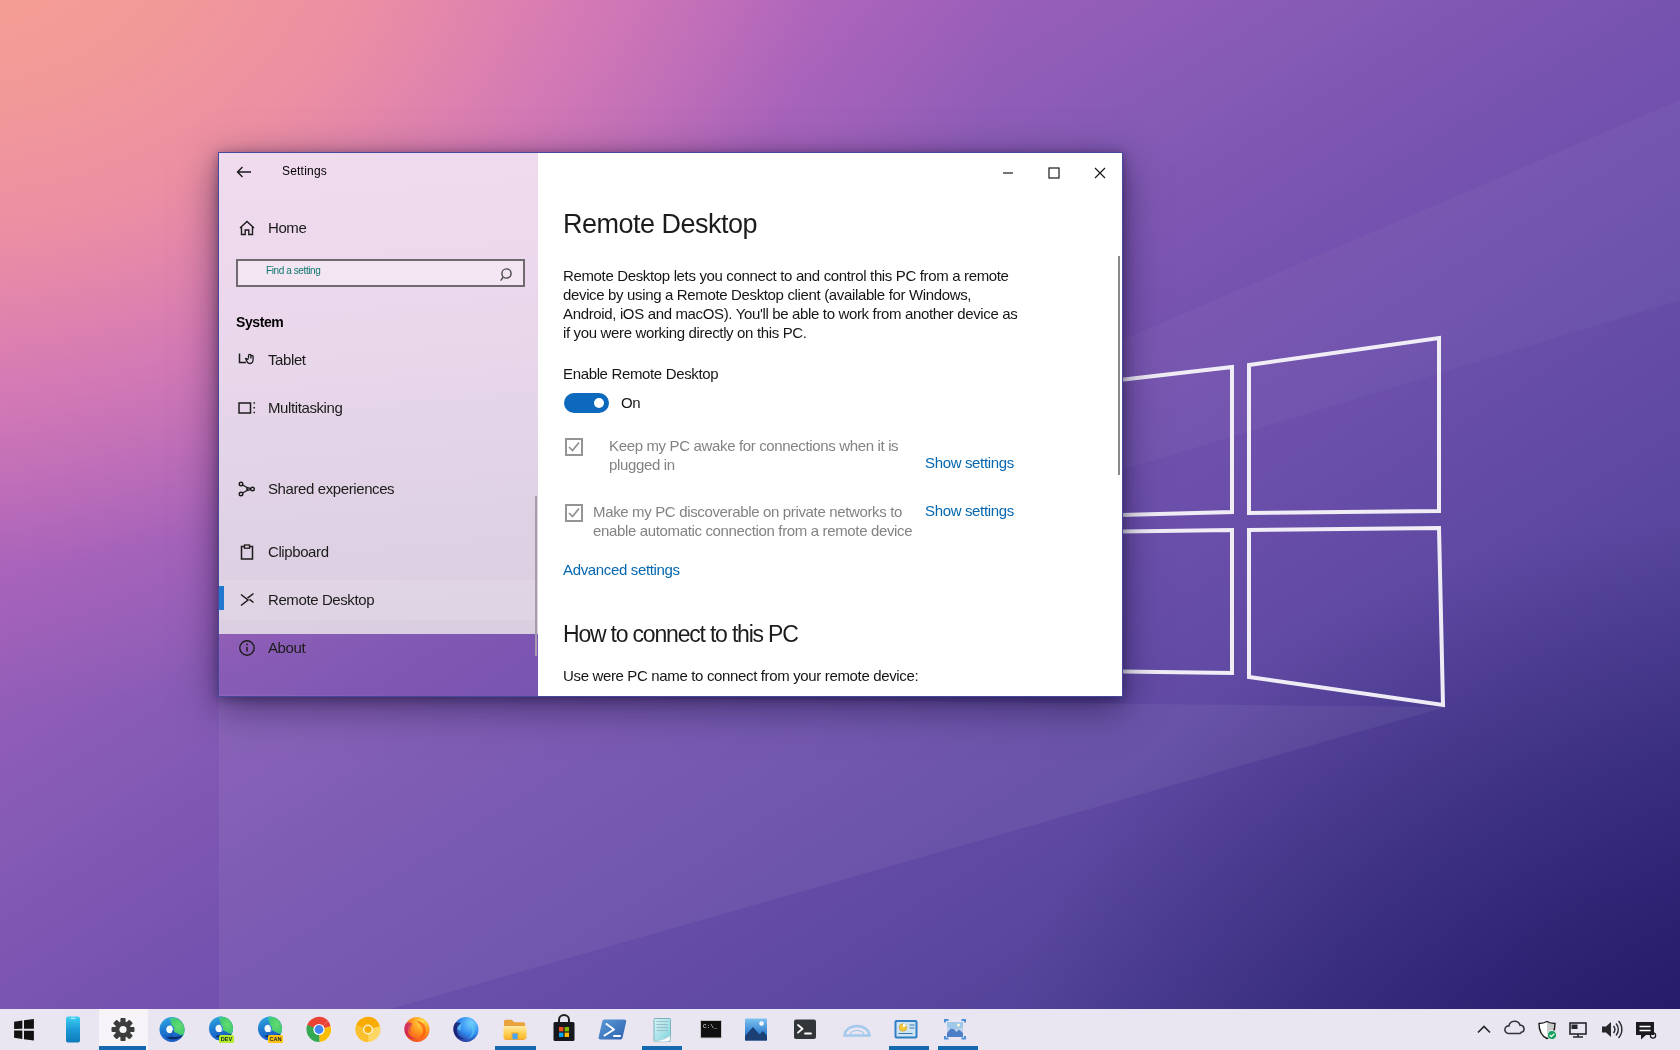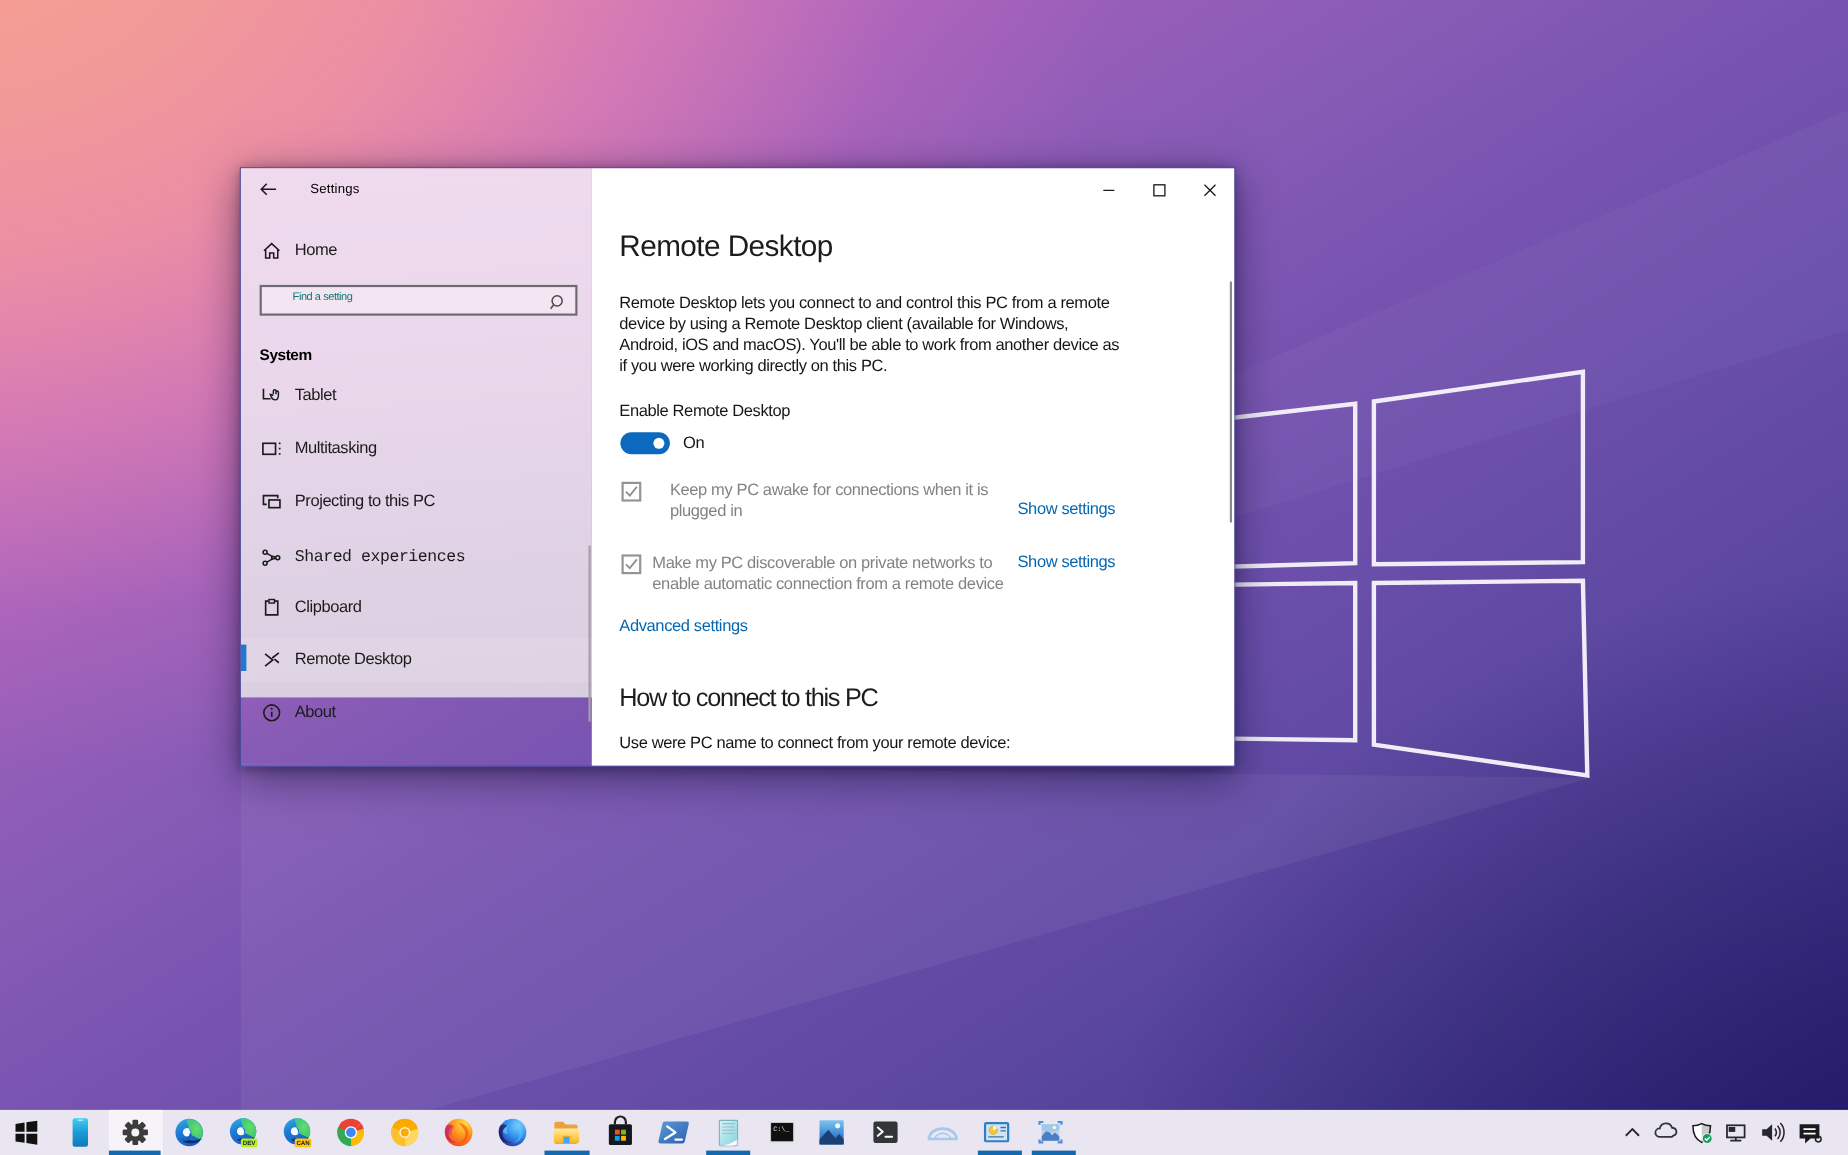--- a/index.html
+++ b/index.html
@@ -87,29 +87,22 @@
       </div>
 
       <div class="navrow" style="top:235px;">
         <svg class="navicon" viewBox="0 0 20 20">
             <rect x="2" y="5" width="11.5" height="10" fill="none" stroke="#1b1b1b" stroke-width="1.5"></rect>
             <path d="M16.5 5 h1.5 M16.5 9.8 h1.5 M16.5 14.6 h1.5" stroke="#1b1b1b" stroke-width="1.5"></path>
           </svg>
         <div class="navtxt">Multitasking</div>
       </div>
 
-      <div class="navrow" style="top:283px;">
-        <svg class="navicon" viewBox="0 0 20 20">
-            <path d="M5.5 12.5 H2.5 V4.5 H15.5 V7" fill="none" stroke="#1b1b1b" stroke-width="1.5"></path>
-            <rect x="7.5" y="8.5" width="10" height="7" fill="none" stroke="#1b1b1b" stroke-width="1.5"></rect>
-          </svg>
-        <div class="navtxt">Projecting to this PC</div>
-      </div>
-
-      <div class="navrow" style="top:334px;font-family:Liberation Mono, monospace;">
+
+      <div class="navrow" style="top:316px;">
         <svg class="navicon" viewBox="0 0 20 20">
             <g fill="none" stroke="#1b1b1b" stroke-width="1.4">
               <circle cx="4" cy="5" r="1.8"></circle>
               <circle cx="4" cy="15" r="1.8"></circle>
               <circle cx="15.5" cy="10" r="1.8"></circle>
               <path d="M5.6 6 L10 8.5 M5.6 14 L10 11.5 M10 8.5 L13.8 9.6 M10 11.5 L13.8 10.4 M10 8.5 L10 11.5"></path>
             </g>
           </svg>
         <div class="navtxt">Shared experiences</div>
       </div>

